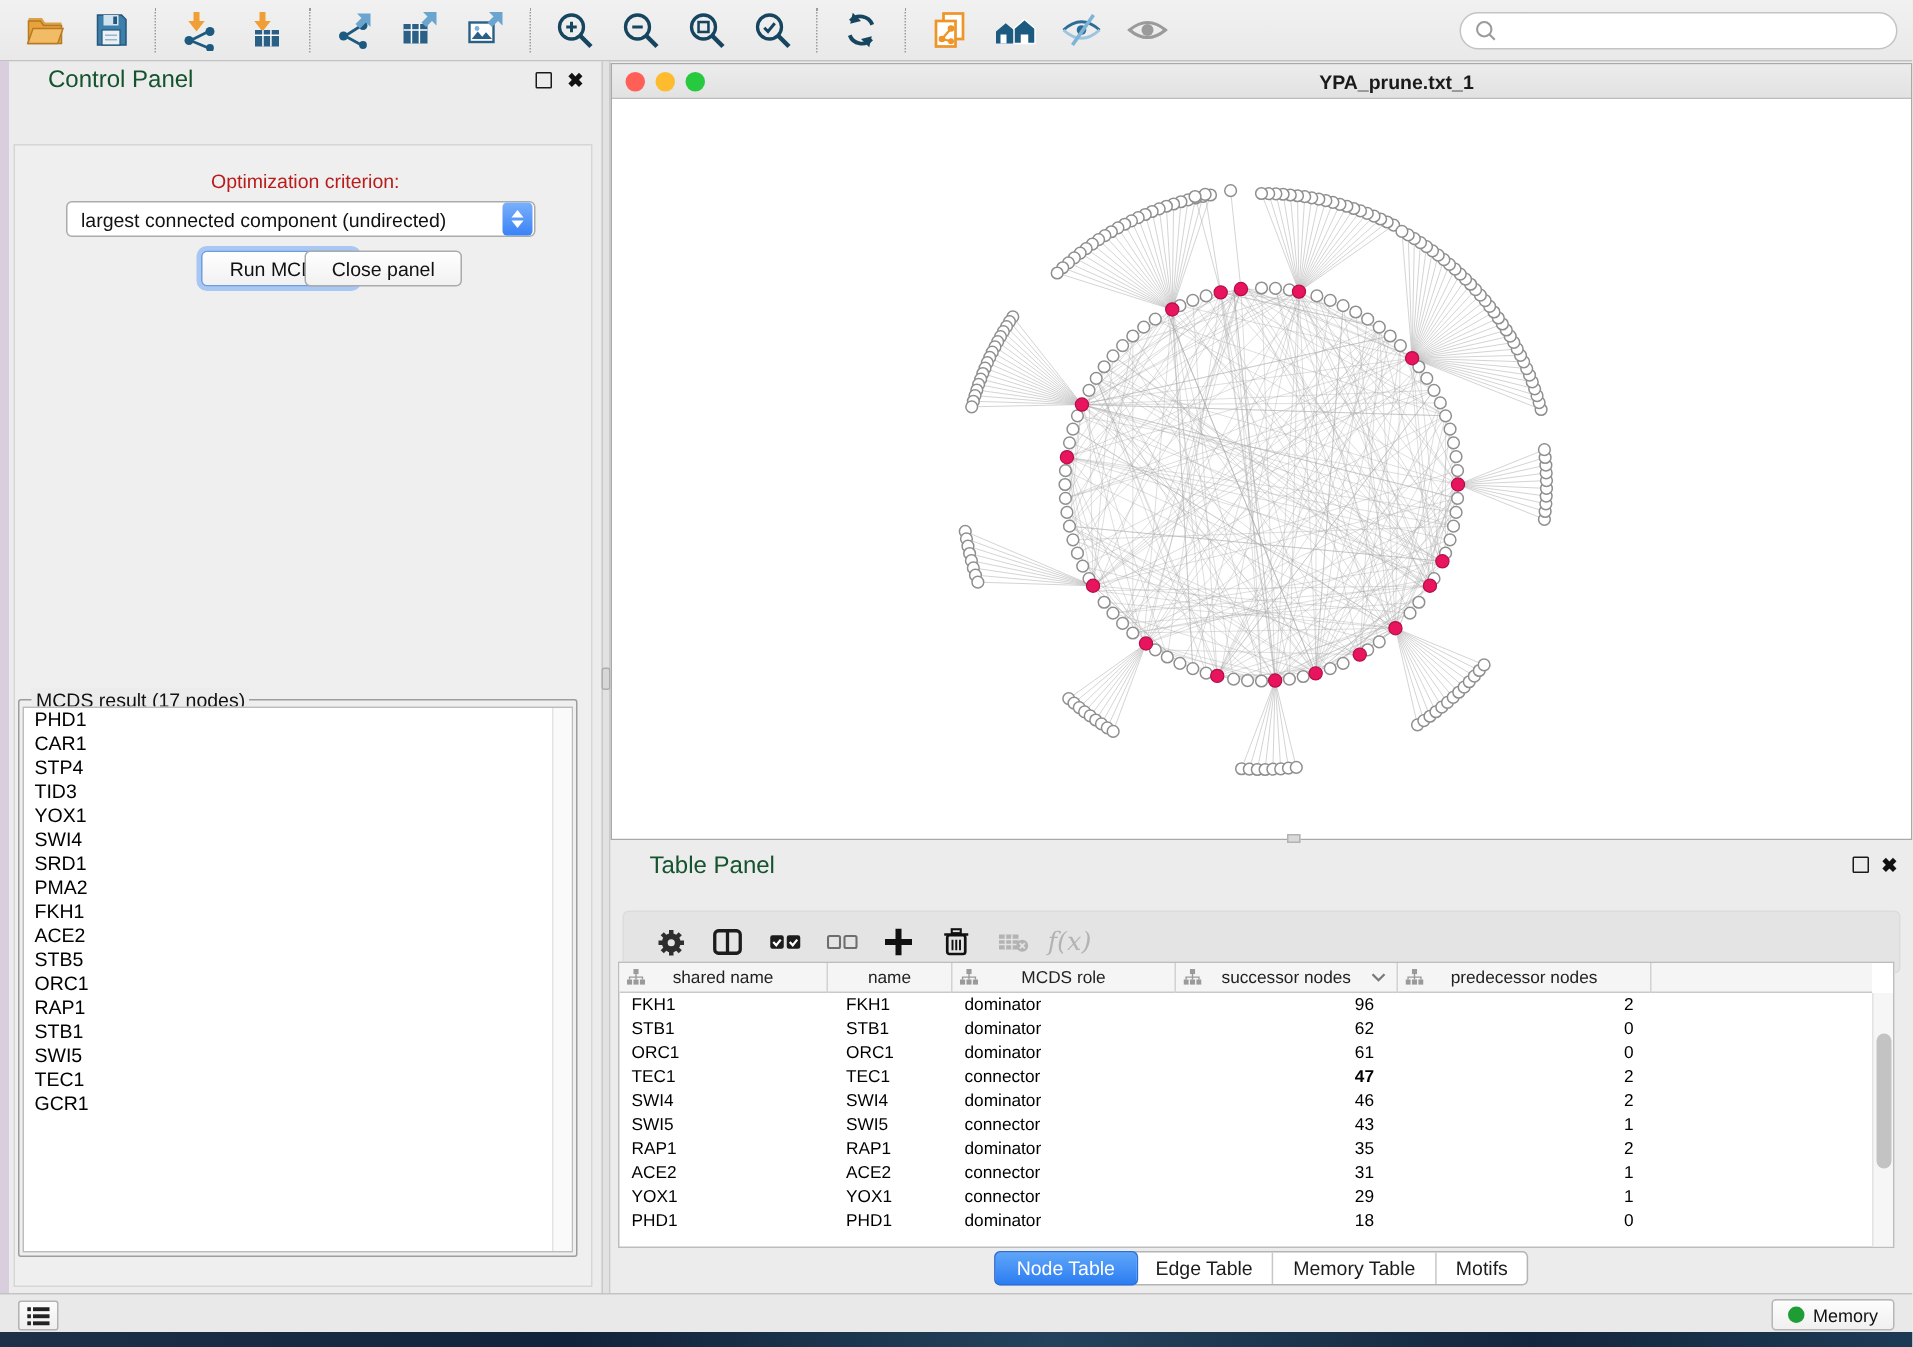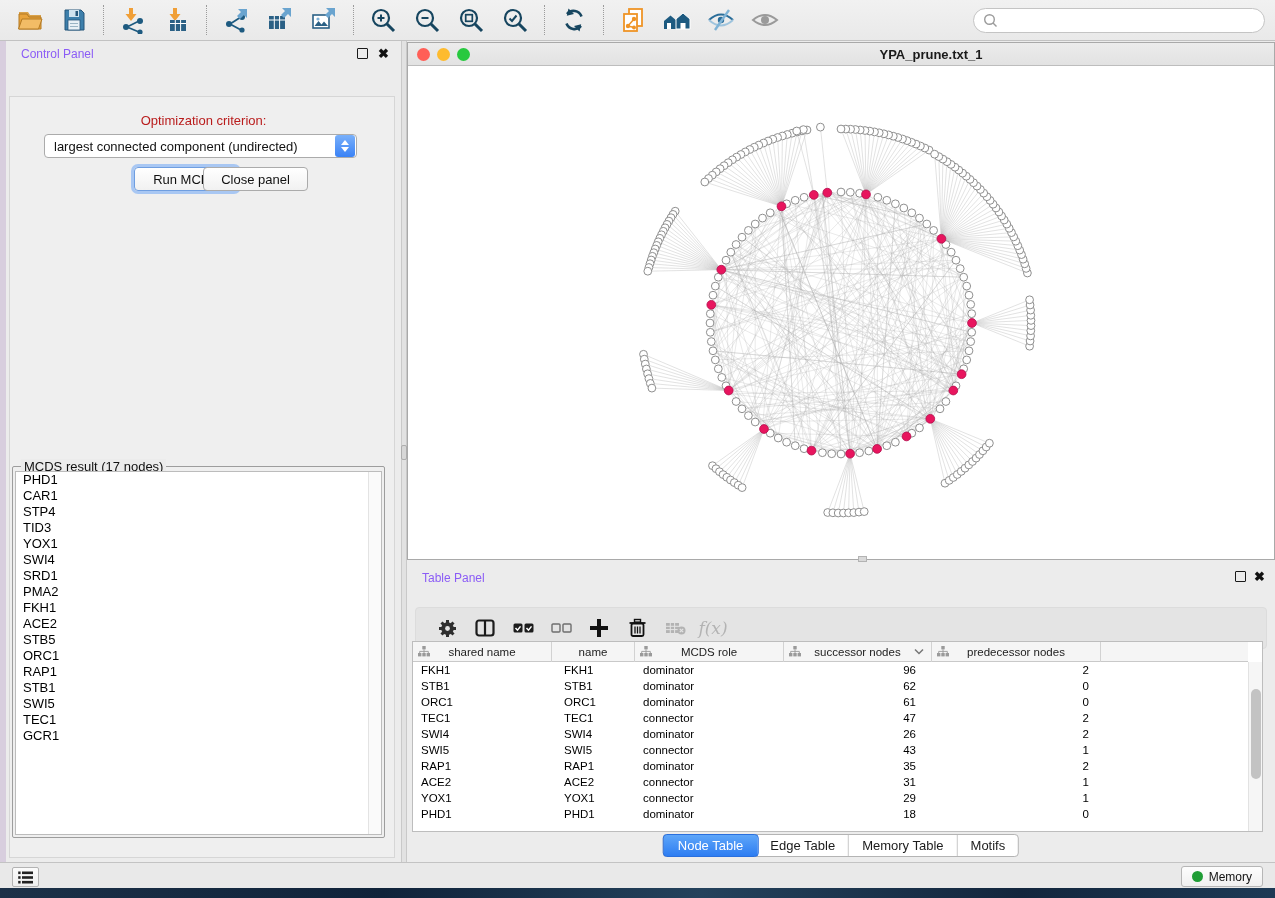--- a/index.html
+++ b/index.html
@@ -14,21 +14,21 @@
   .tb-sep { width:0; height:30px; border-left:1px dotted #9b9b9b; margin:0 7px; }
   .search-box { position:absolute; right:10px; top:8px; width:292px; height:25px;
     background:#fff; border:1px solid #c4c4c4; border-radius:13px;
     display:flex; align-items:center; padding:0 9px; }
   .search-box input { border:none; outline:none; flex:1; font-size:12px; background:transparent; margin-left:5px; }
 
   
   .edge-strip { position:absolute; left:0; top:41px; width:6px; height:821px; background:#d8cede; }
   .control-panel { position:absolute; left:6px; top:41px; width:395px; height:821px; background:#ececec; }
   .panel-titlebar { position:absolute; left:0; top:0; right:0; height:26px; display:flex; align-items:center; }
-  .panel-title { font-size:12px; color:#8b5cf6; margin-left:15px; }
+  .panel-title { font-size:16px; color:#14532d; margin-left:26px; }
   .win-float { width:11px; height:11px; border:1.6px solid #1a1a1a; border-radius:1px; display:inline-block; }
   .win-close { font-size:13px; font-weight:bold; color:#111; line-height:11px; }
   .cp-float { position:absolute; right:33px; top:7px; }
   .cp-close { position:absolute; right:12px; top:7px; }
 
   .seg { display:flex; background:#fff; border:1px solid #b4b4b4; border-radius:4px; height:23px; }
   .segitem { padding:0 13px; font-size:13px; color:#1c1c1c; display:flex; align-items:center; border-right:1px solid #c8c8c8; white-space:nowrap; }
   .segitem:last-child { border-right:none; }
   .segitem.sel { background:linear-gradient(#5ea6f9,#2d7df2); color:#fff; border-radius:4px; margin:-1px; padding:0 14px; border:1px solid #2a6fdd; }
   .cp-tabs { position:absolute; top:32px; left:50%; transform:translateX(-50%); }
@@ -1154,28 +1154,28 @@
           <div class="td" style="width: 139px; padding-left: 8px;">ORC1</div>
           <div class="td" style="width: 83px; padding-left: 12px;">ORC1</div>
           <div class="td" style="width: 149px; padding-left: 8px;">dominator</div>
           <div class="td" style="width: 148px; padding-right: 16px; text-align: right;">61</div>
           <div class="td" style="width: 169px; padding-right: 12px; text-align: right;">0</div>
         </div>
         <div class="trow">
           <div class="td" style="width: 139px; padding-left: 8px;">TEC1</div>
           <div class="td" style="width: 83px; padding-left: 12px;">TEC1</div>
           <div class="td" style="width: 149px; padding-left: 8px;">connector</div>
-          <div class="td" style="width: 148px; padding-right: 16px; text-align: right;">47</div>
+          <div class="td" style="width: 148px; padding-right: 16px; text-align: right; font-weight: bold;">47</div>
           <div class="td" style="width: 169px; padding-right: 12px; text-align: right;">2</div>
         </div>
         <div class="trow">
           <div class="td" style="width: 139px; padding-left: 8px;">SWI4</div>
           <div class="td" style="width: 83px; padding-left: 12px;">SWI4</div>
           <div class="td" style="width: 149px; padding-left: 8px;">dominator</div>
-          <div class="td" style="width: 148px; padding-right: 16px; text-align: right;">26</div>
+          <div class="td" style="width: 148px; padding-right: 16px; text-align: right;">46</div>
           <div class="td" style="width: 169px; padding-right: 12px; text-align: right;">2</div>
         </div>
         <div class="trow">
           <div class="td" style="width: 139px; padding-left: 8px;">SWI5</div>
           <div class="td" style="width: 83px; padding-left: 12px;">SWI5</div>
           <div class="td" style="width: 149px; padding-left: 8px;">connector</div>
           <div class="td" style="width: 148px; padding-right: 16px; text-align: right;">43</div>
           <div class="td" style="width: 169px; padding-right: 12px; text-align: right;">1</div>
         </div>
         <div class="trow">

